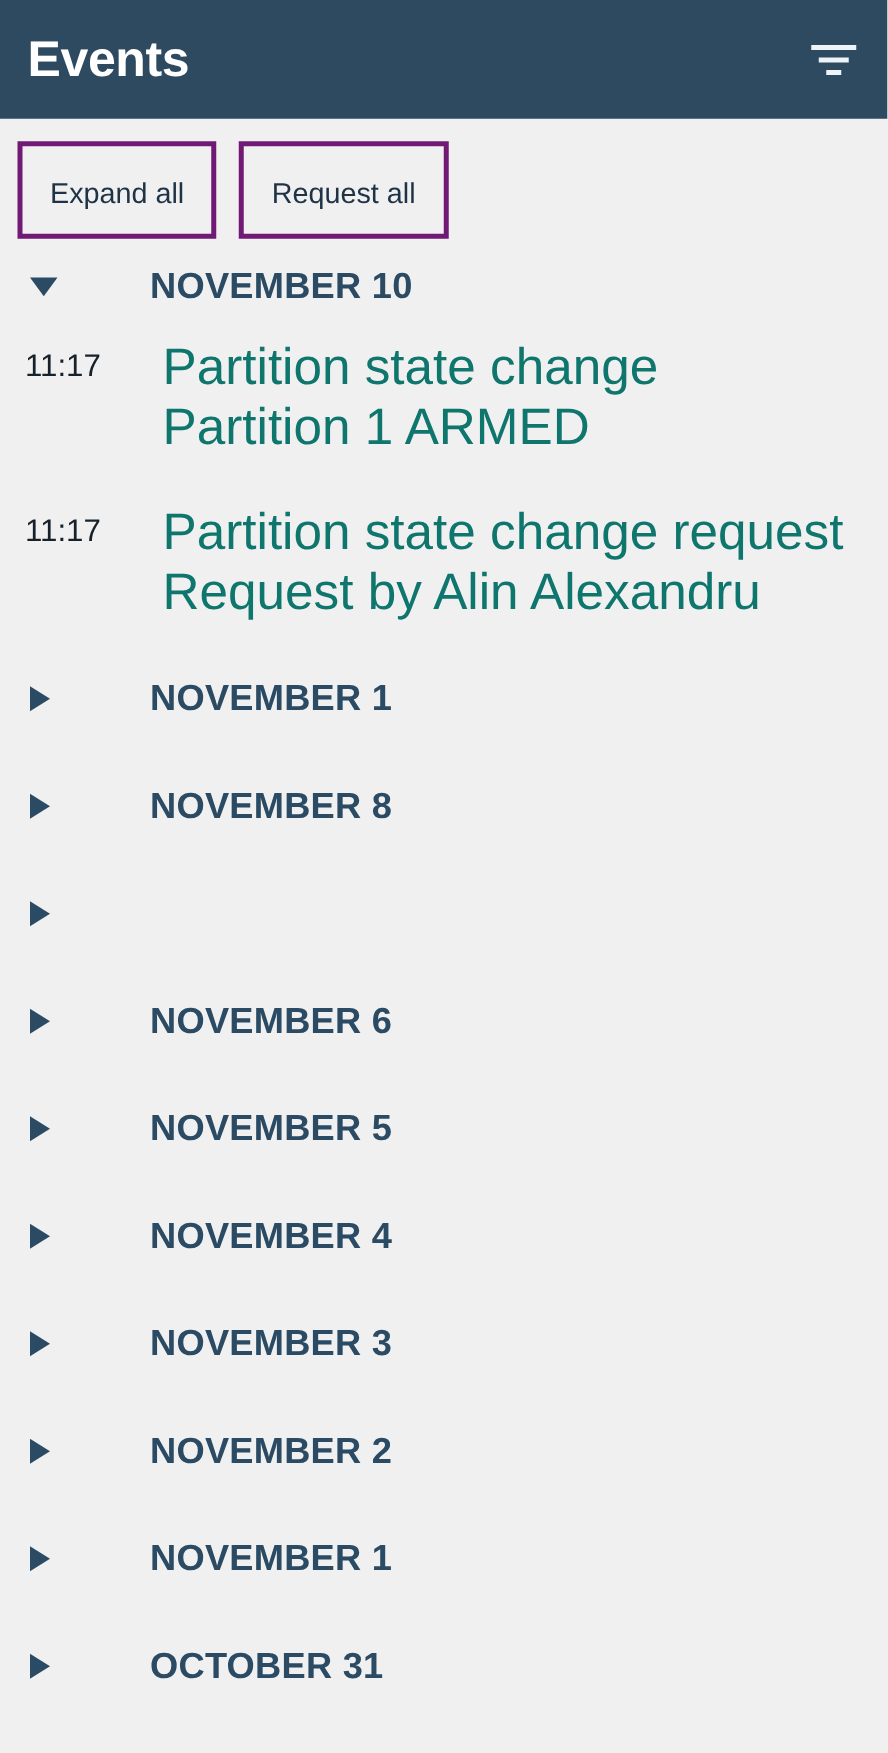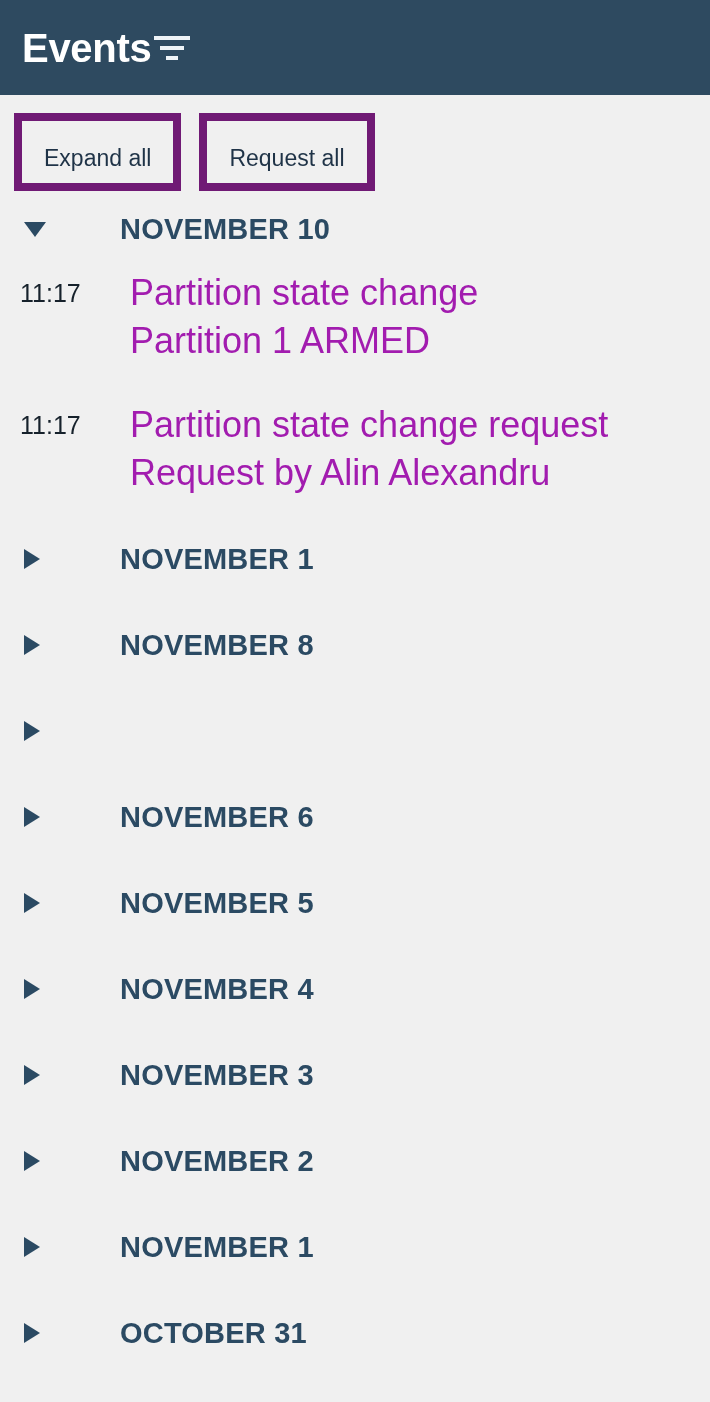--- a/index.html
+++ b/index.html
@@ -14,21 +14,21 @@
     font-family: "Liberation Sans", sans-serif;
     overflow: hidden;
   }
 
   
   .appbar {
     height: 95px;
     background: #2e4a60;
     display: flex;
     align-items: center;
-    justify-content: flex-start;
+    justify-content: space-between;
     padding: 0 22px 0 22px;
     position: relative;
   }
   .appbar-title {
     color: #ffffff;
     font-size: 40px;
     font-weight: bold;
     letter-spacing: -0.3px;
     line-height: 1;
     font-family: "Liberation Sans Narrow", "Liberation Sans", sans-serif;
@@ -52,21 +52,21 @@
   .filter-icon .bar.b2 { width: 24px; }
   .filter-icon .bar.b3 { width: 12px; }
 
   
   .toolbar {
     display: flex;
     gap: 18px;
     padding: 18px 0 0 14px;
   }
   .tool-btn {
-    border: 8px solid #701a75;
+    border: 4px solid #701a75;
     background: transparent;
     color: #1f3347;
     font-size: 23px;
     font-family: "Liberation Sans", sans-serif;
     padding: 0 22px;
     height: 78px;
     line-height: 74px;
     cursor: pointer;
     white-space: nowrap;
   }
@@ -126,22 +126,22 @@
     font-size: 25px;
     color: #16212b;
     line-height: 48px;
     font-family: "Liberation Sans", sans-serif;
   }
   .event-texts {
     flex: 1 1 auto;
   }
   .event-title,
   .event-detail {
-    font-size: 36px;
-    color: #a21caf;
+    font-size: 41px;
+    color: #0f766e;
     line-height: 48px;
     font-family: "Liberation Sans", sans-serif;
   }
 
   .collapsed-row { margin-top: 34px; }
 </style>
 </head>
 <body>
 
 <div class="appbar">

